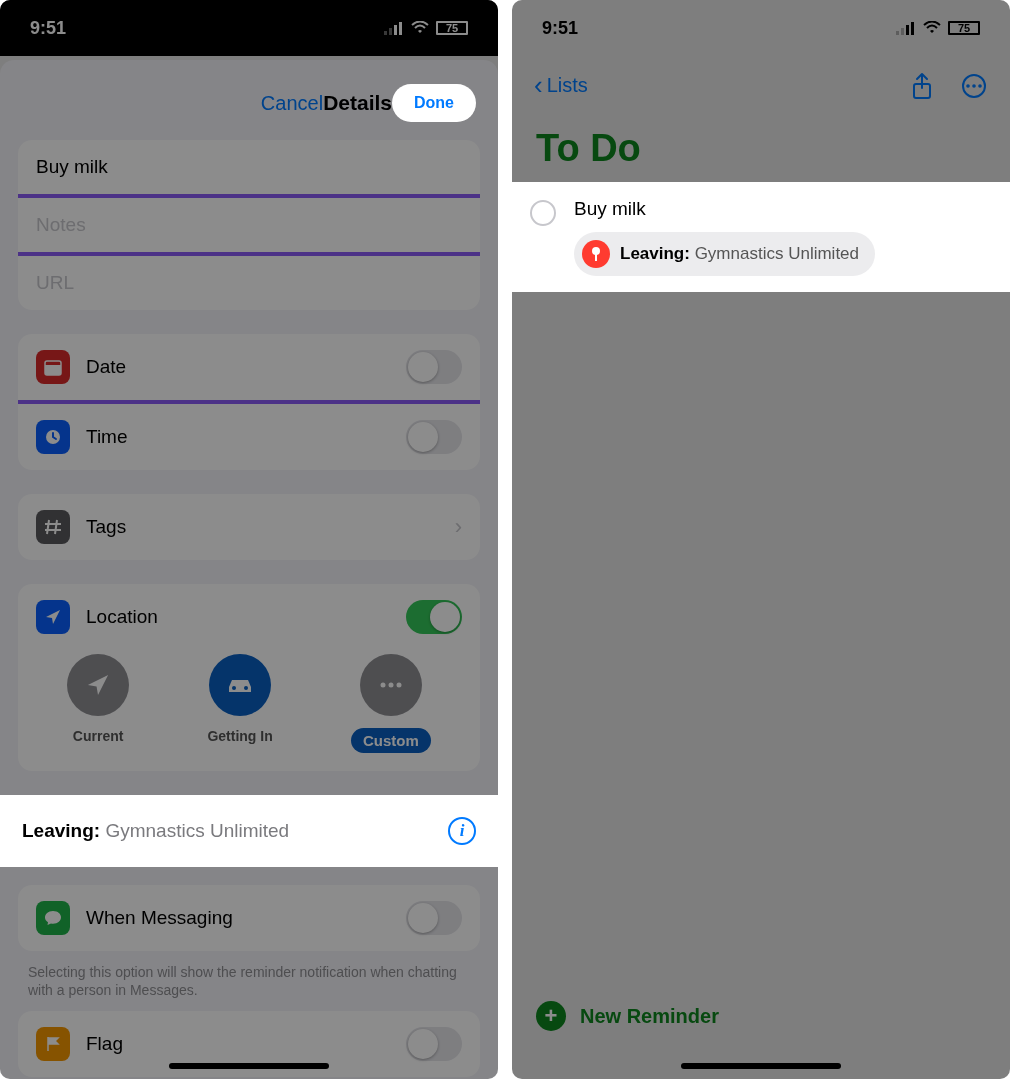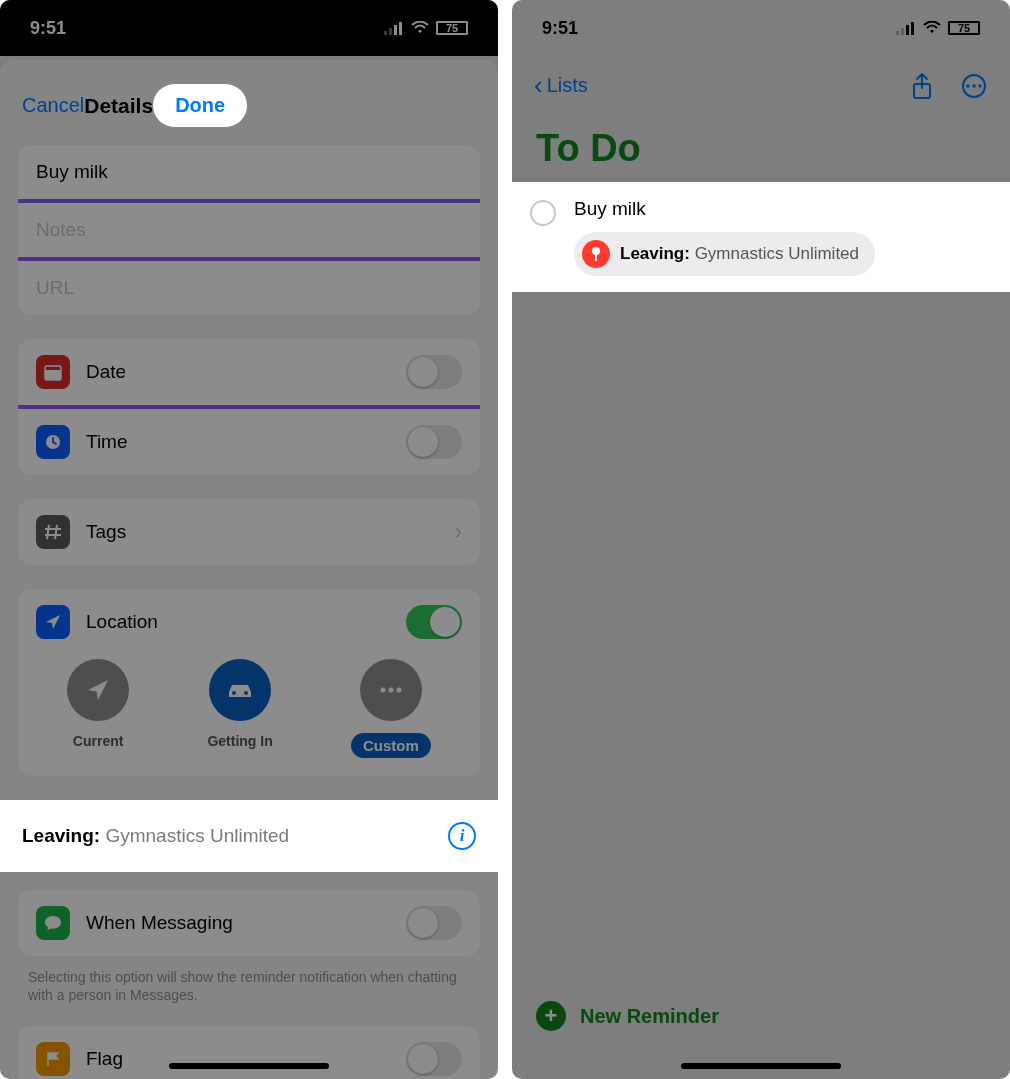--- a/index.html
+++ b/index.html
@@ -5,25 +5,25 @@
   * { box-sizing: border-box; margin: 0; padding: 0; font-family: -apple-system, "Helvetica Neue", Helvetica, Arial, sans-serif; }
   body { background: #fff; width: 1010px; height: 1079px; display: flex; gap: 14px; position:relative;}
   .phone { position: relative; width: 498px; height: 1079px; border-radius: 10px; overflow: hidden; background: #e5e5e5;}
   .dim-overlay { position: absolute; inset: 0; background: rgba(0,0,0,0.45); pointer-events: none; z-index: 50; }
   .status-bar { height: 56px; display: flex; align-items: center; justify-content: space-between; padding: 0 30px; font-size: 18px; font-weight: 600; color: #fff; }
   .status-right { display:flex; align-items:center; gap:6px;}
   .battery-box { border:2px solid currentColor; border-radius:1px; width:32px; height:14px; display:flex; align-items:center; justify-content:center; font-size:11px; font-weight:700;}
   
   .left-top-black { background: #000; height: 56px; }
   .sheet { background: #f2f2f7; border-top-left-radius: 14px; border-top-right-radius: 14px; margin-top: 4px; height: calc(100% - 60px); position: relative;}
-  .nav { display:flex; align-items:center; justify-content:flex-start; padding: 24px 22px 18px 22px;}
+  .nav { display:flex; align-items:center; justify-content:flex-end; padding: 24px 22px 18px 22px;}
   .nav .title { font-size: 21px; font-weight: 700; color: #000; }
   .nav .cancel { font-size: 20px; color:#007aff; }
   .done-pill { background:#fff; border-radius: 100px; padding: 10px 22px; position:relative; z-index:80; box-shadow: 0 0 0 4px rgba(255,255,255,0);}
-  .done-text { color:#007aff; font-weight:600; font-size:20px;}
+  .done-text { color:#007aff; font-weight:600; font-size:16px;}
   .group { background:#fff; border-radius:14px; margin: 0 18px 24px 18px; overflow:hidden;}
   .row { display:flex; align-items:center; padding: 16px 18px; font-size:19px; color:#000; }
   .row + .row { border-top:4px solid #8b5cf6;}
   .row input[type=text]{ border:none; font-size:19px; width:100%; background:transparent; color:#000;}
   .row input::placeholder{ color:#c7c7cc;}
   .icon-box { width:34px; height:34px; border-radius:8px; display:flex; align-items:center; justify-content:center; margin-right:16px; color:#fff;}
   .toggle { margin-left:auto; width:56px; height:34px; border-radius:34px; background:#e5e5ea; position:relative;}
   .toggle .knob{ width:30px;height:30px;border-radius:50%;background:#fff;position:absolute;top:2px;left:2px;box-shadow:0 1px 3px rgba(0,0,0,0.3);}
   .toggle.on{background:#34c759;}
   .toggle.on .knob{left:auto;right:2px;}
@@ -33,21 +33,21 @@
   .loc-opt { text-align:center; font-size:14px; color:#555;}
   .loc-circle{ width:62px;height:62px;border-radius:50%;display:flex;align-items:center;justify-content:center;margin:0 auto 12px auto;color:#fff;}
   .loc-circle.gray{background:#8e8e93;}
   .loc-circle.blue{background:#0a60c2;}
   .custom-pill{background:#0a60c2;color:#fff;border-radius:20px;padding:4px 12px;font-size:15px;display:inline-block;}
   .highlight-row { background:#fff; position:relative; z-index:80; padding:22px 22px; display:flex; align-items:center;}
   .leaving-label{font-size:19px;color:#000;}
   .leaving-label b{font-weight:600;}
   .leaving-label .place{color:#7a7a7e;font-weight:400;}
   .info-circle{margin-left:auto;width:28px;height:28px;border:2px solid #007aff;border-radius:50%;display:flex;align-items:center;justify-content:center;color:#007aff;font-weight:700;font-family:Georgia,serif;font-style:italic;font-size:17px;}
-  .footer-text{font-size:14px;color:#8e8e93;padding:0 28px;margin:-12px 0 22px 0;line-height:1.3;}
+  .footer-text{font-size:14px;color:#8e8e93;padding:0 28px;margin:-12px 0 12px 0;line-height:1.3;}
   .home-indicator{position:absolute;bottom:10px;left:50%;transform:translateX(-50%);width:160px;height:6px;background:#000;border-radius:4px;z-index:90;}
   
   .phone.right .status-bar{color:#000;}
   .right-nav{display:flex;align-items:center;padding:14px 22px;}
   .back-btn{display:flex;align-items:center;color:#007aff;font-size:20px;}
   .back-chevron{font-size:26px;font-weight:300;margin-right:4px;}
   .nav-actions{margin-left:auto;display:flex;gap:24px;color:#007aff;}
   .nav-action-icon{width:28px;height:28px;display:flex;align-items:center;justify-content:center;}
   .list-title{font-size:38px;font-weight:800;color:#0d861e;padding:12px 24px 12px 24px;}
   .reminder-card{background:#fff;position:relative;z-index:80;padding:16px 18px;}

